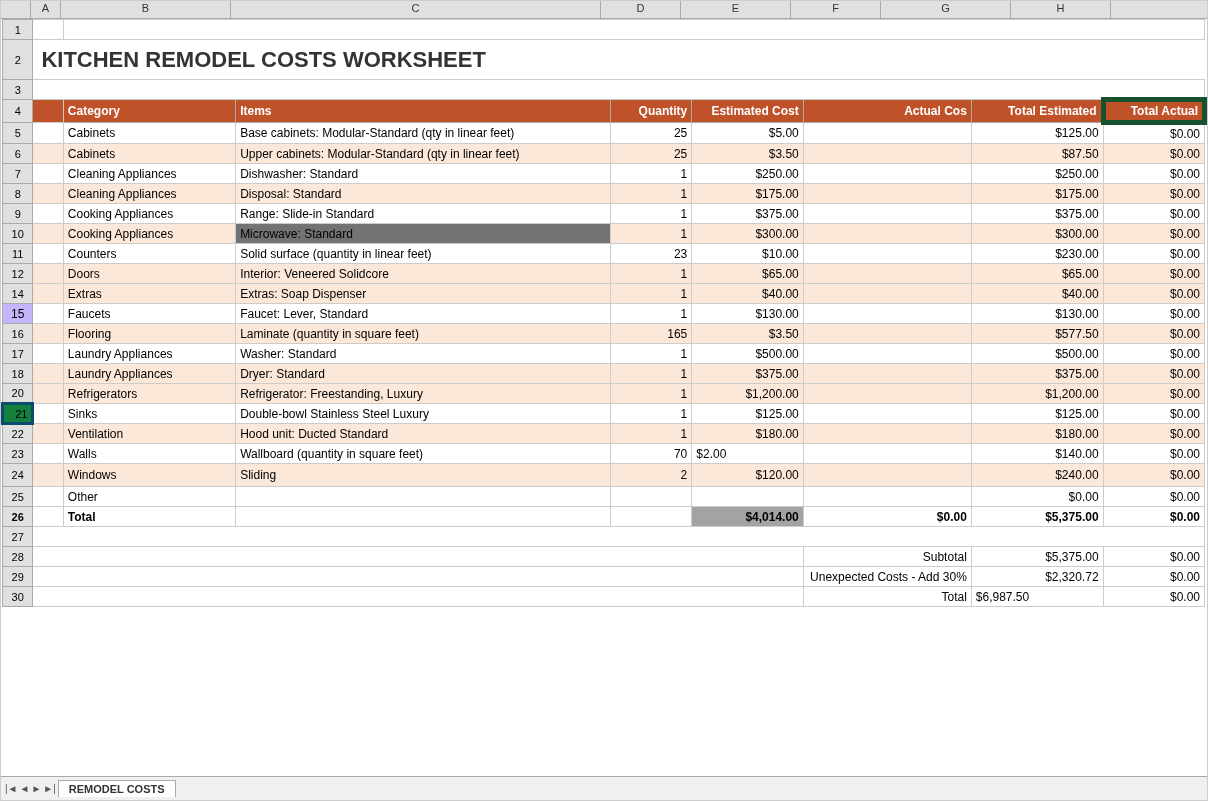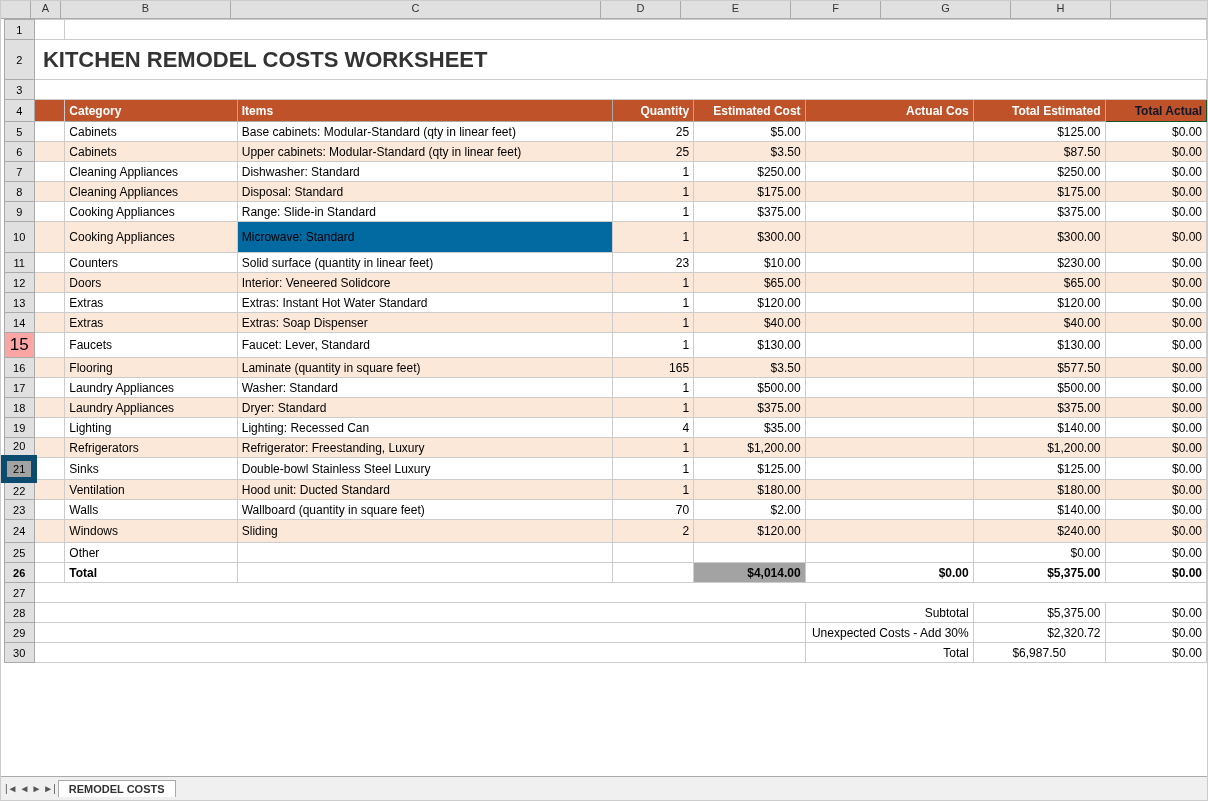--- a/index.html
+++ b/index.html
@@ -157,21 +157,21 @@
 
         <tr>
           <td style="background:#e0e0e0;border:1px solid #aaa;text-align:center;font-size:11px;">4</td>
           <td style="background:#c0522a;border:1px solid #ccc;height:22px;"></td>
           <td style="background:#c0522a;color:#fff;font-weight:bold;border:1px solid #aaa;padding:2px 4px;">Category</td>
           <td style="background:#c0522a;color:#fff;font-weight:bold;border:1px solid #aaa;padding:2px 4px;">Items</td>
           <td style="background:#c0522a;color:#fff;font-weight:bold;border:1px solid #aaa;padding:2px 4px;text-align:right;">Quantity</td>
           <td style="background:#c0522a;color:#fff;font-weight:bold;border:1px solid #aaa;padding:2px 4px;text-align:right;">Estimated Cost</td>
           <td style="background:#c0522a;color:#fff;font-weight:bold;border:1px solid #aaa;padding:2px 4px;text-align:right;">Actual Cos</td>
           <td style="background:#c0522a;color:#fff;font-weight:bold;border:1px solid #aaa;padding:2px 4px;text-align:right;">Total Estimated</td>
-          <td style="background:#c0522a;color:#0f172a;font-weight:bold;border:1px solid #14532d;padding:2px 4px;text-align:right;">Total Actual</td>
+          <td style="background:#c0522a;color:#ffffff;font-weight:bold;border:5px solid #14532d;padding:2px 4px;text-align:right;">Total Actual</td>
         </tr>
 
         </tbody>
           <tbody id="data-rows">
             <tr>
     <td style="background:#e0e0e0;border:1px solid #aaa;text-align:center;font-size:11px;">5</td>
     <td style="background:#fff;border:1px solid #ccc;"></td>
     <td style="background:#fff;border:1px solid #ccc;padding:2px 4px;">Cabinets</td>
     <td style="background:#fff;border:1px solid #ccc;padding:2px 4px;">Base cabinets: Modular-Standard (qty in linear feet)</td>
     <td style="background:#fff;border:1px solid #ccc;padding:2px 4px;text-align:right;">25</td>
@@ -221,21 +221,21 @@
     <td style="background:#fff;border:1px solid #ccc;padding:2px 4px;text-align:right;">1</td>
     <td style="background:#fff;border:1px solid #ccc;padding:2px 4px;text-align:right;">$375.00</td>
     <td style="background:#fff;border:1px solid #ccc;padding:2px 4px;text-align:right;"></td>
     <td style="background:#fff;border:1px solid #ccc;padding:2px 4px;text-align:right;">$375.00</td>
     <td style="background:#fff;border:1px solid #ccc;padding:2px 4px;text-align:right;">$0.00</td>
   </tr>
             <tr>
     <td style="background:#e0e0e0;border:1px solid #aaa;text-align:center;font-size:11px;">10</td>
     <td style="background:#fce8d8;border:1px solid #ccc;"></td>
     <td style="background:#fce8d8;border:1px solid #ccc;padding:2px 4px;">Cooking Appliances</td>
-    <td style="background:#0369a1;border:1px solid #ccc;padding:8px 4px;">Microwave: Standard</td>
+    <td style="background:#737373;border:1px solid #ccc;padding:2px 4px;">Microwave: Standard</td>
     <td style="background:#fce8d8;border:1px solid #ccc;padding:2px 4px;text-align:right;">1</td>
     <td style="background:#fce8d8;border:1px solid #ccc;padding:2px 4px;text-align:right;">$300.00</td>
     <td style="background:#fce8d8;border:1px solid #ccc;padding:2px 4px;text-align:right;"></td>
     <td style="background:#fce8d8;border:1px solid #ccc;padding:2px 4px;text-align:right;">$300.00</td>
     <td style="background:#fce8d8;border:1px solid #ccc;padding:2px 4px;text-align:right;">$0.00</td>
   </tr>
             <tr>
     <td style="background:#e0e0e0;border:1px solid #aaa;text-align:center;font-size:11px;">11</td>
     <td style="background:#fff;border:1px solid #ccc;"></td>
     <td style="background:#fff;border:1px solid #ccc;padding:2px 4px;">Counters</td>
@@ -251,43 +251,32 @@
     <td style="background:#fce8d8;border:1px solid #ccc;"></td>
     <td style="background:#fce8d8;border:1px solid #ccc;padding:2px 4px;">Doors</td>
     <td style="background:#fce8d8;border:1px solid #ccc;padding:2px 4px;">Interior: Veneered Solidcore</td>
     <td style="background:#fce8d8;border:1px solid #ccc;padding:2px 4px;text-align:right;">1</td>
     <td style="background:#fce8d8;border:1px solid #ccc;padding:2px 4px;text-align:right;">$65.00</td>
     <td style="background:#fce8d8;border:1px solid #ccc;padding:2px 4px;text-align:right;"></td>
     <td style="background:#fce8d8;border:1px solid #ccc;padding:2px 4px;text-align:right;">$65.00</td>
     <td style="background:#fce8d8;border:1px solid #ccc;padding:2px 4px;text-align:right;">$0.00</td>
   </tr>
             <tr>
-    <td style="background:#e0e0e0;border:1px solid #aaa;text-align:center;font-size:11px;">13</td>
-    <td style="background:#fff;border:1px solid #ccc;"></td>
-    <td style="background:#fff;border:1px solid #ccc;padding:2px 4px;">Extras</td>
-    <td style="background:#fff;border:1px solid #ccc;padding:2px 4px;">Extras: Instant Hot Water Standard</td>
-    <td style="background:#fff;border:1px solid #ccc;padding:2px 4px;text-align:right;">1</td>
-    <td style="background:#fff;border:1px solid #ccc;padding:2px 4px;text-align:right;">$120.00</td>
-    <td style="background:#fff;border:1px solid #ccc;padding:2px 4px;text-align:right;"></td>
-    <td style="background:#fff;border:1px solid #ccc;padding:2px 4px;text-align:right;">$120.00</td>
-    <td style="background:#fff;border:1px solid #ccc;padding:2px 4px;text-align:right;">$0.00</td>
-  </tr>
-            <tr>
     <td style="background:#e0e0e0;border:1px solid #aaa;text-align:center;font-size:11px;">14</td>
     <td style="background:#fce8d8;border:1px solid #ccc;"></td>
     <td style="background:#fce8d8;border:1px solid #ccc;padding:2px 4px;">Extras</td>
     <td style="background:#fce8d8;border:1px solid #ccc;padding:2px 4px;">Extras: Soap Dispenser</td>
     <td style="background:#fce8d8;border:1px solid #ccc;padding:2px 4px;text-align:right;">1</td>
     <td style="background:#fce8d8;border:1px solid #ccc;padding:2px 4px;text-align:right;">$40.00</td>
     <td style="background:#fce8d8;border:1px solid #ccc;padding:2px 4px;text-align:right;"></td>
     <td style="background:#fce8d8;border:1px solid #ccc;padding:2px 4px;text-align:right;">$40.00</td>
     <td style="background:#fce8d8;border:1px solid #ccc;padding:2px 4px;text-align:right;">$0.00</td>
   </tr>
             <tr>
-    <td style="background:#fca5a5;border:1px solid #aaa;text-align:center;font-size:17px;">15</td>
+    <td style="background:#c4b5fd;border:1px solid #aaa;text-align:center;font-size:12px;">15</td>
     <td style="background:#fff;border:1px solid #ccc;"></td>
     <td style="background:#fff;border:1px solid #ccc;padding:2px 4px;">Faucets</td>
     <td style="background:#fff;border:1px solid #ccc;padding:2px 4px;margin-left:19px;">Faucet: Lever, Standard</td>
     <td style="background:#fff;border:1px solid #ccc;padding:2px 4px;text-align:right;">1</td>
     <td style="background:#fff;border:1px solid #ccc;padding:2px 4px;text-align:right;">$130.00</td>
     <td style="background:#fff;border:1px solid #ccc;padding:2px 4px;text-align:right;"></td>
     <td style="background:#fff;border:1px solid #ccc;padding:2px 4px;text-align:right;">$130.00</td>
     <td style="background:#fff;border:1px solid #ccc;padding:2px 4px;text-align:right;">$0.00</td>
   </tr>
             <tr>
@@ -317,43 +306,32 @@
     <td style="background:#fce8d8;border:1px solid #ccc;"></td>
     <td style="background:#fce8d8;border:1px solid #ccc;padding:2px 4px;">Laundry Appliances</td>
     <td style="background:#fce8d8;border:1px solid #ccc;padding:2px 4px;">Dryer: Standard</td>
     <td style="background:#fce8d8;border:1px solid #ccc;padding:2px 4px;text-align:right;">1</td>
     <td style="background:#fce8d8;border:1px solid #ccc;padding:2px 4px;text-align:right;">$375.00</td>
     <td style="background:#fce8d8;border:1px solid #ccc;padding:2px 4px;text-align:right;"></td>
     <td style="background:#fce8d8;border:1px solid #ccc;padding:2px 4px;text-align:right;">$375.00</td>
     <td style="background:#fce8d8;border:1px solid #ccc;padding:2px 4px;text-align:right;">$0.00</td>
   </tr>
             <tr>
-    <td style="background:#e0e0e0;border:1px solid #aaa;text-align:center;font-size:11px;">19</td>
-    <td style="background:#fff;border:1px solid #ccc;"></td>
-    <td style="background:#fff;border:1px solid #ccc;padding:2px 4px;">Lighting</td>
-    <td style="background:#fff;border:1px solid #ccc;padding:2px 4px;">Lighting: Recessed Can</td>
-    <td style="background:#fff;border:1px solid #ccc;padding:2px 4px;text-align:right;">4</td>
-    <td style="background:#fff;border:1px solid #ccc;padding:2px 4px;text-align:right;">$35.00</td>
-    <td style="background:#fff;border:1px solid #ccc;padding:2px 4px;text-align:right;"></td>
-    <td style="background:#fff;border:1px solid #ccc;padding:2px 4px;text-align:right;">$140.00</td>
-    <td style="background:#fff;border:1px solid #ccc;padding:2px 4px;text-align:right;">$0.00</td>
-  </tr>
-            <tr>
     <td style="background:#e0e0e0;border:1px solid #aaa;text-align:center;font-size:11px;">20</td>
     <td style="background:#fce8d8;border:1px solid #ccc;"></td>
     <td style="background:#fce8d8;border:1px solid #ccc;padding:2px 4px;">Refrigerators</td>
     <td style="background:#fce8d8;border:1px solid #ccc;padding:2px 4px;">Refrigerator: Freestanding, Luxury</td>
     <td style="background:#fce8d8;border:1px solid #ccc;padding:2px 4px;text-align:right;">1</td>
     <td style="background:#fce8d8;border:1px solid #ccc;padding:2px 4px;text-align:right;">$1,200.00</td>
     <td style="background:#fce8d8;border:1px solid #ccc;padding:2px 4px;text-align:right;"></td>
     <td style="background:#fce8d8;border:1px solid #ccc;padding:2px 4px;text-align:right;">$1,200.00</td>
     <td style="background:#fce8d8;border:1px solid #ccc;padding:2px 4px;text-align:right;">$0.00</td>
   </tr>
             <tr>
-    <td style="background:#a3a3a3;border:6px solid #0c4a6e;text-align:center;font-size:11px;">21</td>
+    <td style="background:#15803d;border:3px solid #0c4a6e;text-align:right;font-size:11px;">21</td>
     <td style="background:#fff;border:1px solid #ccc;"></td>
     <td style="background:#fff;border:1px solid #ccc;padding:2px 4px;">Sinks</td>
     <td style="background:#fff;border:1px solid #ccc;padding:2px 4px;">Double-bowl Stainless Steel Luxury</td>
     <td style="background:#fff;border:1px solid #ccc;padding:2px 4px;text-align:right;">1</td>
     <td style="background:#fff;border:1px solid #ccc;padding:2px 4px;text-align:right;">$125.00</td>
     <td style="background:#fff;border:1px solid #ccc;padding:2px 4px;text-align:right;"></td>
     <td style="background:#fff;border:1px solid #ccc;padding:2px 4px;text-align:right;">$125.00</td>
     <td style="background:#fff;border:1px solid #ccc;padding:2px 4px;text-align:right;">$0.00</td>
   </tr>
             <tr>
@@ -366,21 +344,21 @@
     <td style="background:#fce8d8;border:1px solid #ccc;padding:2px 4px;text-align:right;"></td>
     <td style="background:#fce8d8;border:1px solid #ccc;padding:2px 4px;text-align:right;">$180.00</td>
     <td style="background:#fce8d8;border:1px solid #ccc;padding:2px 4px;text-align:right;">$0.00</td>
   </tr>
             <tr>
     <td style="background:#e0e0e0;border:1px solid #aaa;text-align:center;font-size:11px;">23</td>
     <td style="background:#fff;border:1px solid #ccc;"></td>
     <td style="background:#fff;border:1px solid #ccc;padding:2px 4px;">Walls</td>
     <td style="background:#fff;border:1px solid #ccc;padding:2px 4px;">Wallboard (quantity in square feet)</td>
     <td style="background:#fff;border:1px solid #ccc;padding:2px 4px;text-align:right;">70</td>
-    <td style="background:#fff;border:1px solid #ccc;padding:2px 4px;text-align:right;">$2.00</td>
+    <td style="background:#fff;border:1px solid #ccc;padding:2px 4px;">$2.00</td>
     <td style="background:#fff;border:1px solid #ccc;padding:2px 4px;text-align:right;"></td>
     <td style="background:#fff;border:1px solid #ccc;padding:2px 4px;text-align:right;">$140.00</td>
     <td style="background:#fff;border:1px solid #ccc;padding:2px 4px;text-align:right;">$0.00</td>
   </tr>
             <tr>
     <td style="background:#e0e0e0;border:1px solid #aaa;text-align:center;font-size:11px;">24</td>
     <td style="background:#fce8d8;border:1px solid #ccc;"></td>
     <td style="background:#fce8d8;border:1px solid #ccc;padding:2px 4px;">Windows</td>
     <td style="background:#fce8d8;border:1px solid #ccc;padding:2px 4px;">Sliding</td>
     <td style="background:#fce8d8;border:1px solid #ccc;padding:2px 4px;text-align:right;">2</td>
@@ -433,21 +411,21 @@
           <td colspan="5" style="border:1px solid #ccc;background:#fff;"></td>
           <td style="border:1px solid #ccc;background:#fff;text-align:right;padding:2px 4px;">Unexpected Costs - Add 30%</td>
           <td style="border:1px solid #ccc;background:#fff;text-align:right;padding:2px 4px;">$2,320.72</td>
           <td style="border:1px solid #ccc;background:#fff;text-align:right;padding:2px 4px;">$0.00</td>
         </tr>
 
         <tr>
           <td style="background:#e0e0e0;border:1px solid #aaa;text-align:center;font-size:11px;">30</td>
           <td colspan="5" style="border:1px solid #ccc;background:#fff;"></td>
           <td style="border:1px solid #ccc;background:#fff;text-align:right;padding:2px 4px;">Total</td>
-          <td style="border:1px solid #ccc;background:#fff;text-align:center;padding:2px 4px;">$6,987.50</td>
+          <td style="border:1px solid #ccc;background:#fff;text-align:left;padding:2px 4px;">$6,987.50</td>
           <td style="border:1px solid #ccc;background:#fff;text-align:right;padding:2px 4px;">$0.00</td>
         </tr>
 
       </tbody>
         </table>
     </div>
   </div>
 
   <div class="tab-bar">
     <span class="tab-nav-btn">|◄</span>

